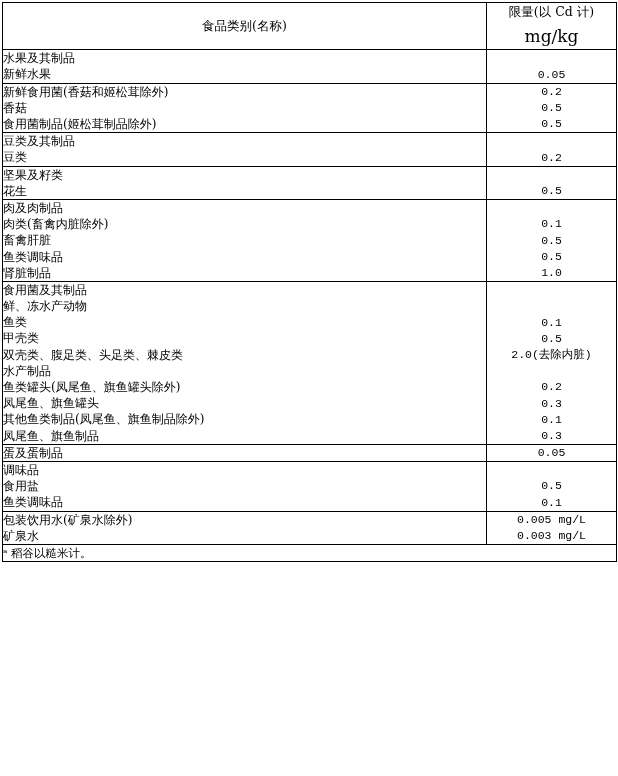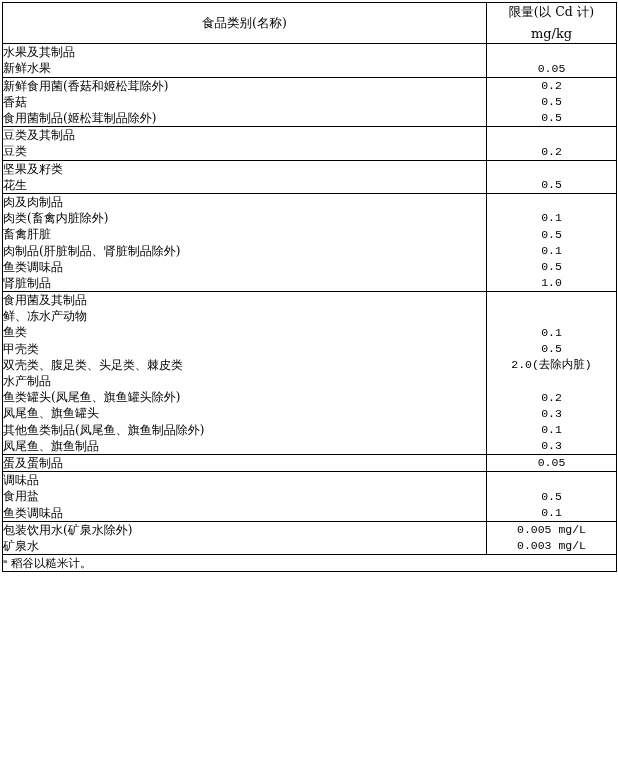--- a/index.html
+++ b/index.html
@@ -35,21 +35,21 @@
   col.c-lim  { width: 130px; }
 
   .hdr-cell {
     text-align: center;
     font-weight: normal;
     font-size: 12.5px;
     padding: 5px 0 3px 0;
     line-height: 1.5;
   }
   .hdr-sub {
-    font-size: 13px;
+    font-size: 17px;
     display: block;
     padding-top: 2px;
   }
 
   .row-name {
     font-size: 12px;
     line-height: 1.35;
     padding: 3px 0 3px 6px;
     white-space: nowrap;
   }
@@ -143,24 +143,20 @@
         </tr>
         <tr class="no-top no-bottom">
           <td class="row-name lvl1">肉类(畜禽内脏除外)</td>
           <td class="row-lim">0.1</td>
         </tr>
         <tr class="no-top no-bottom">
           <td class="row-name lvl2">畜禽肝脏</td>
           <td class="row-lim">0.5</td>
         </tr>
         <tr class="no-top no-bottom">
-          <td class="row-name lvl1">肉制品(肝脏制品、肾脏制品除外)</td>
-          <td class="row-lim">0.1</td>
-        </tr>
-        <tr class="no-top no-bottom">
           <td class="row-name lvl2">鱼类调味品</td>
           <td class="row-lim">0.5</td>
         </tr>
         <tr class="no-top">
           <td class="row-name lvl2">肾脏制品</td>
           <td class="row-lim">1.0</td>
         </tr>
         <tr class="no-bottom">
           <td class="row-name lvl0">食用菌及其制品</td>
           <td class="row-lim"></td>

